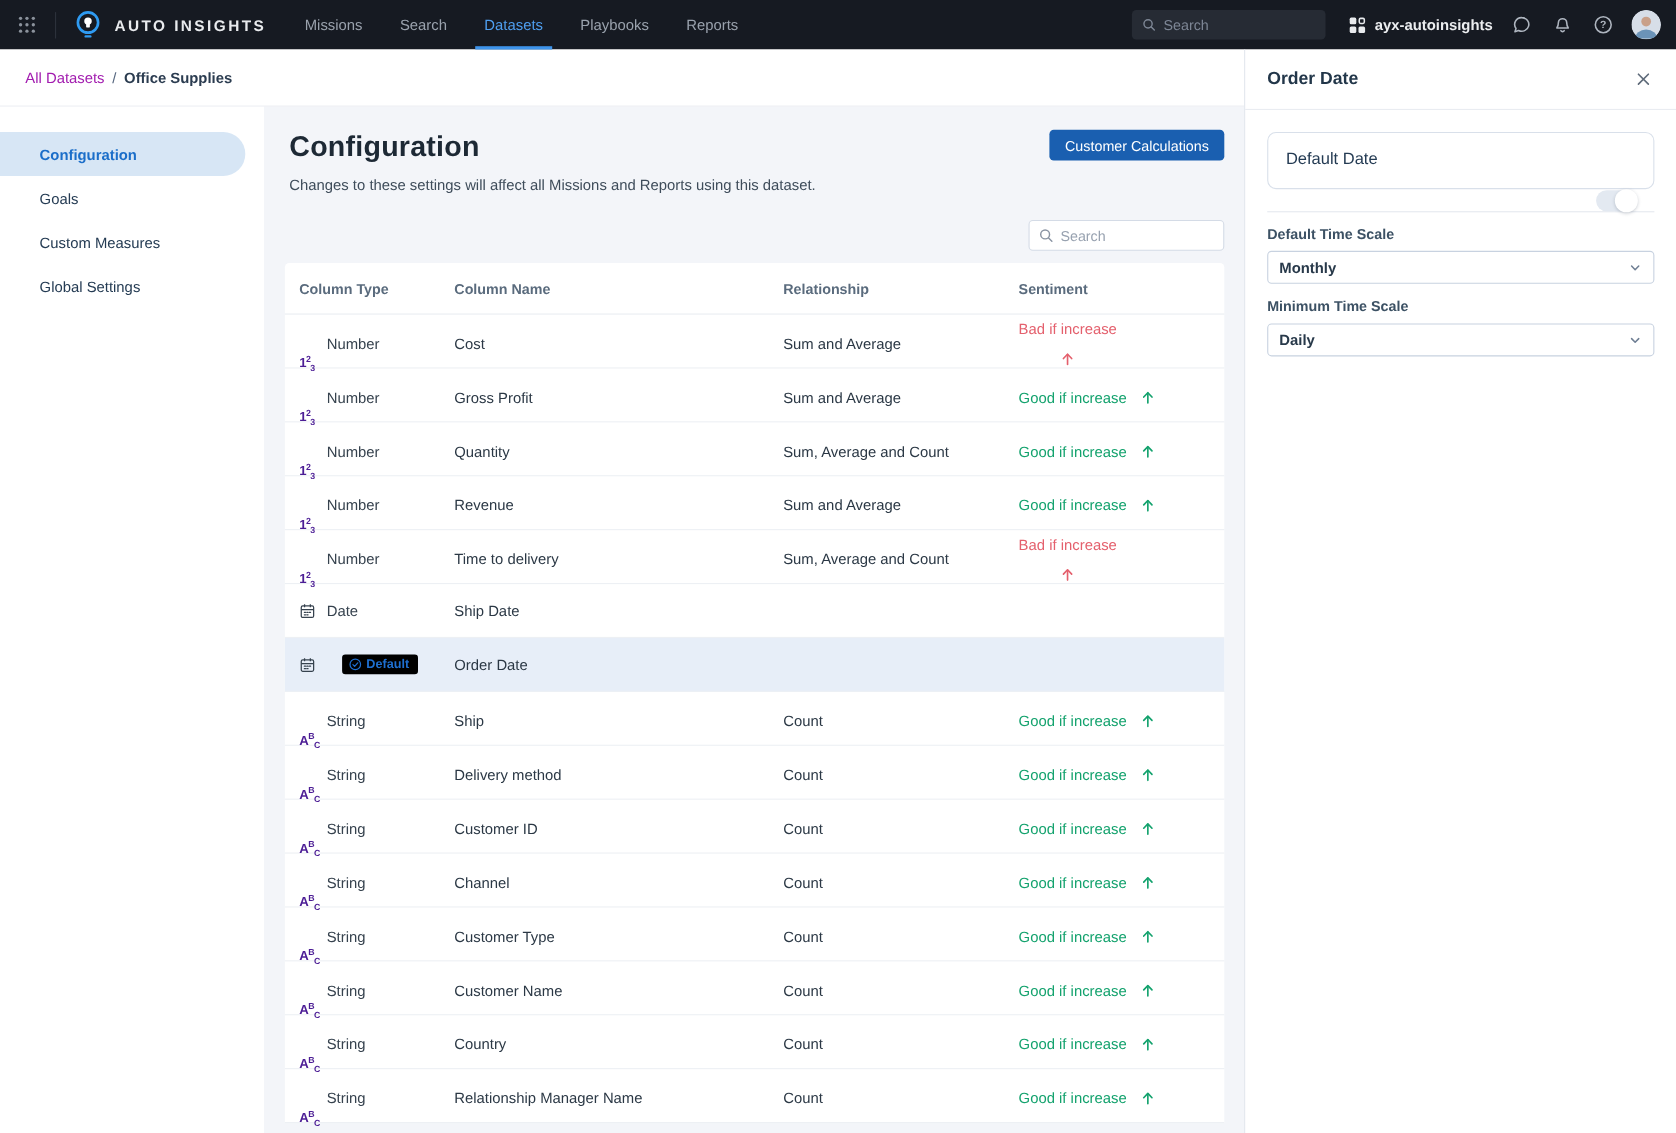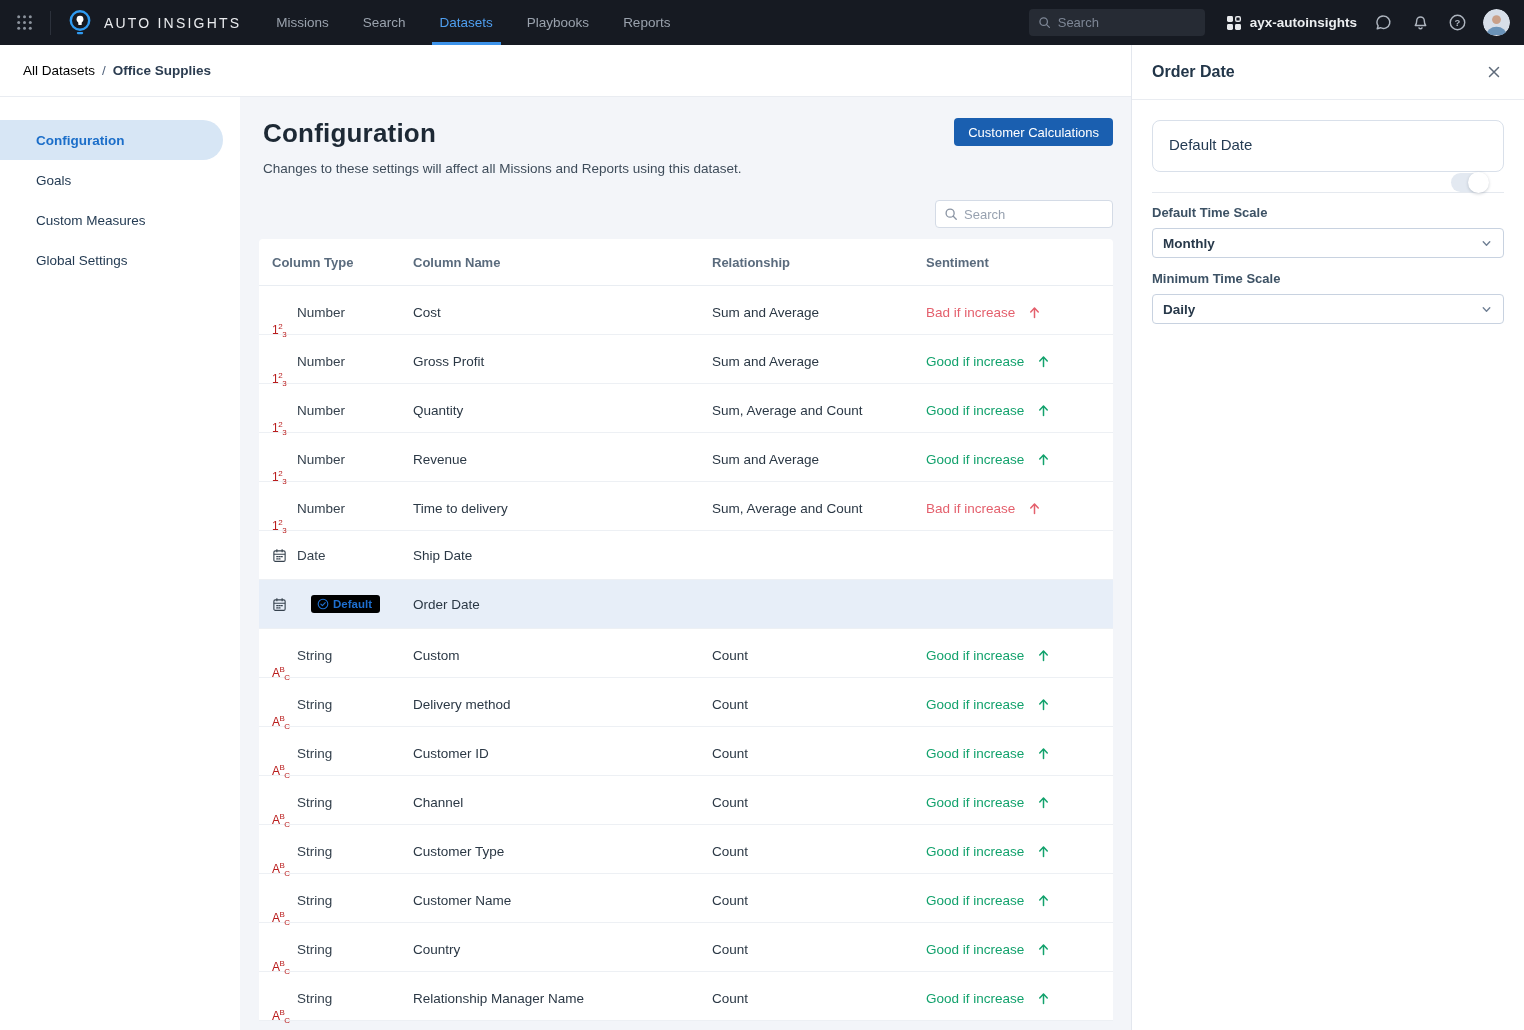--- a/index.html
+++ b/index.html
@@ -4,39 +4,39 @@
 <style>
   * { margin:0; padding:0; box-sizing:border-box; }
   html,body { width:1524px; height:1030px; overflow:hidden; }
   body { font-family:"Liberation Sans", sans-serif; background:#fff; color:#2b3845; }
 
   
   .topbar { height:45px; background:#161a22; display:flex; align-items:center; padding:0 14px 0 12px; }
   .apps-btn { width:24px; height:24px; display:flex; align-items:center; justify-content:center; cursor:pointer; }
   .tb-divider { width:1px; height:24px; background:#2c313b; margin:0 16px 0 14px; }
   .brand { display:flex; align-items:center; gap:11px; }
-  .brand-name { color:#e9ebee; font-size:14px; letter-spacing:2.2px; font-weight:400; }
+  .brand-name { color:#e9ebee; font-size:14px; letter-spacing:2.2px; font-weight:700; }
   .topnav { display:flex; align-items:center; height:45px; margin-left:32px; gap:28px; }
   .topnav-item { height:45px; display:flex; align-items:center; font-size:13.5px; color:#9aa2ad; cursor:pointer; position:relative; padding:0 3px; }
   .topnav-item.active { color:#4f9ff0; }
   .topnav-item.active::after { content:""; position:absolute; left:-5px; right:-5px; bottom:0; height:3px; background:#3d93ea; }
   .tb-right { margin-left:auto; display:flex; align-items:center; gap:15px; }
   .tb-search { width:176px; height:27px; background:#262b34; border-radius:4px; display:flex; align-items:center; padding:0 9px; gap:7px; color:#7d8695; }
   .tb-search input { background:transparent; border:none; outline:none; color:#cfd4db; font-size:13px; width:100%; font-family:inherit; }
   .tb-search input::placeholder { color:#7d8695; }
   .org { display:flex; align-items:center; gap:8px; margin-left:6px; }
   .org-name { color:#eceef0; font-size:13.5px; font-weight:700; }
   .tb-icon { width:22px; height:22px; display:flex; align-items:center; justify-content:center; cursor:pointer; }
   .avatar { width:27px; height:27px; border-radius:50%; overflow:hidden; cursor:pointer; }
 
   
   .below { display:flex; height:985px; }
   .left-region { width:1131px; display:flex; flex-direction:column; }
   .breadcrumb-row { height:52px; background:#fff; border-bottom:1px solid #e9ecf1; display:flex; align-items:center; padding-left:23px; font-size:13.5px; }
-  .bc-link { color:#000000; cursor:pointer; }
+  .bc-link { color:#a21caf; cursor:pointer; }
   .bc-sep { color:#54657e; margin:0 7px; }
   .bc-current { color:#2b3c50; font-weight:700; }
   .workspace { flex:1; display:flex; min-height:0; }
 
   
   .sidebar { width:240px; background:#fff; padding-top:23px; flex-shrink:0; }
   .side-item { height:40px; display:flex; align-items:center; padding-left:36px; font-size:13.5px; color:#243b53; cursor:pointer; }
   .side-item.active { background:#d7e6f5; border-radius:0 20px 20px 0; width:223px; color:#1b6ec9; font-weight:700; }
 
   
@@ -51,27 +51,27 @@
   .main-search input::placeholder { color:#98a2b0; }
 
   
   .table { margin-top:11px; background:#fff; border-radius:4px 4px 0 0; }
   .thead { display:grid; grid-template-columns:141px 299px 214px 1fr; height:47px; align-items:center; border-bottom:1px solid #e9edf2; }
   .th { font-size:13px; color:#5a6b7d; font-weight:600; padding-left:13px; }
   .trow { display:grid; grid-template-columns:141px 299px 214px 1fr; height:49px; align-items:center; border-bottom:1px solid #edf0f4; cursor:pointer; }
   .trow.selected { background:#e7eef8; }
   .cell { padding-left:13px; font-size:13.5px; color:#2b3845; display:flex; align-items:center; }
   .c-type { gap:8px; color:#36424e; }
-  .type-glyph { font-size:12px; font-weight:400; color:#b91c1c; width:17px; display:inline-block; letter-spacing:-.5px;margin-top:36px; }
+  .type-glyph { font-size:12px; font-weight:700; color:#4c1d95; width:17px; display:inline-block; letter-spacing:-.5px;margin-top:36px; }
   .type-glyph sup { font-size:8px; }
   .type-glyph sub { font-size:8px; }
   .default-badge { display:inline-flex; align-items:center; gap:4px; background:#000000; border-radius:3px; padding:3px 8px 3px 6px; margin-left:14px; font-size:11.5px; font-weight:700; color:#1e6fd0; }
   .sent { display:inline-flex; align-items:center; gap:12px; font-size:13.5px; }
   .sent.good { color:#13a26d; }
-  .sent.bad  { color:#e4606d; }
+  .sent.bad  { color:#e4606d;flex-direction:column; }
   .sent svg { flex-shrink:0; }
 
   
   .panel { width:393px; background:#fff; border-left:1px solid #e3e7ee; display:flex; flex-direction:column; }
   .panel-head { height:55px; border-bottom:1px solid #e9ecf1; display:flex; align-items:center; justify-content:space-between; padding:0 20px; }
   .panel-title { font-size:16px; font-weight:700; color:#223649; }
   .panel-close { width:20px; height:20px; display:flex; align-items:center; justify-content:center; cursor:pointer; }
   .panel-body { padding:20px; }
   .dd-card { border:1px solid #d9e0ea; border-radius:8px; padding:15px 16px 18px; position:relative; }
   .dd-title { font-size:15px; color:#243b53; }
@@ -346,21 +346,21 @@
                 </div>
                 <div class="cell c-name">Order Date</div>
                 <div class="cell c-calc"></div>
                 <div class="cell c-sent"></div>
               </div>
               <div class="trow">
                 <div class="cell c-type">
                   <span class="type-glyph">A<sup>B</sup><sub>C</sub></span>
                   <span>String</span>
                 </div>
-                <div class="cell c-name">Custom</div>
+                <div class="cell c-name">Ship</div>
                 <div class="cell c-calc">Count</div>
                 <div class="cell c-sent">
                   <span class="sent good">
                     <span>Good if increase</span>
                     <span style="display:flex;">
                       <svg width="15" height="15" viewBox="0 0 16 16" fill="none" stroke="currentColor" stroke-width="1.6" stroke-linecap="round" stroke-linejoin="round">
                         <path d="M8 13.2 V3.6"></path>
                         <path d="M4 7.4 L8 3.2 L12 7.4"></path>
                       </svg>
                     </span>

